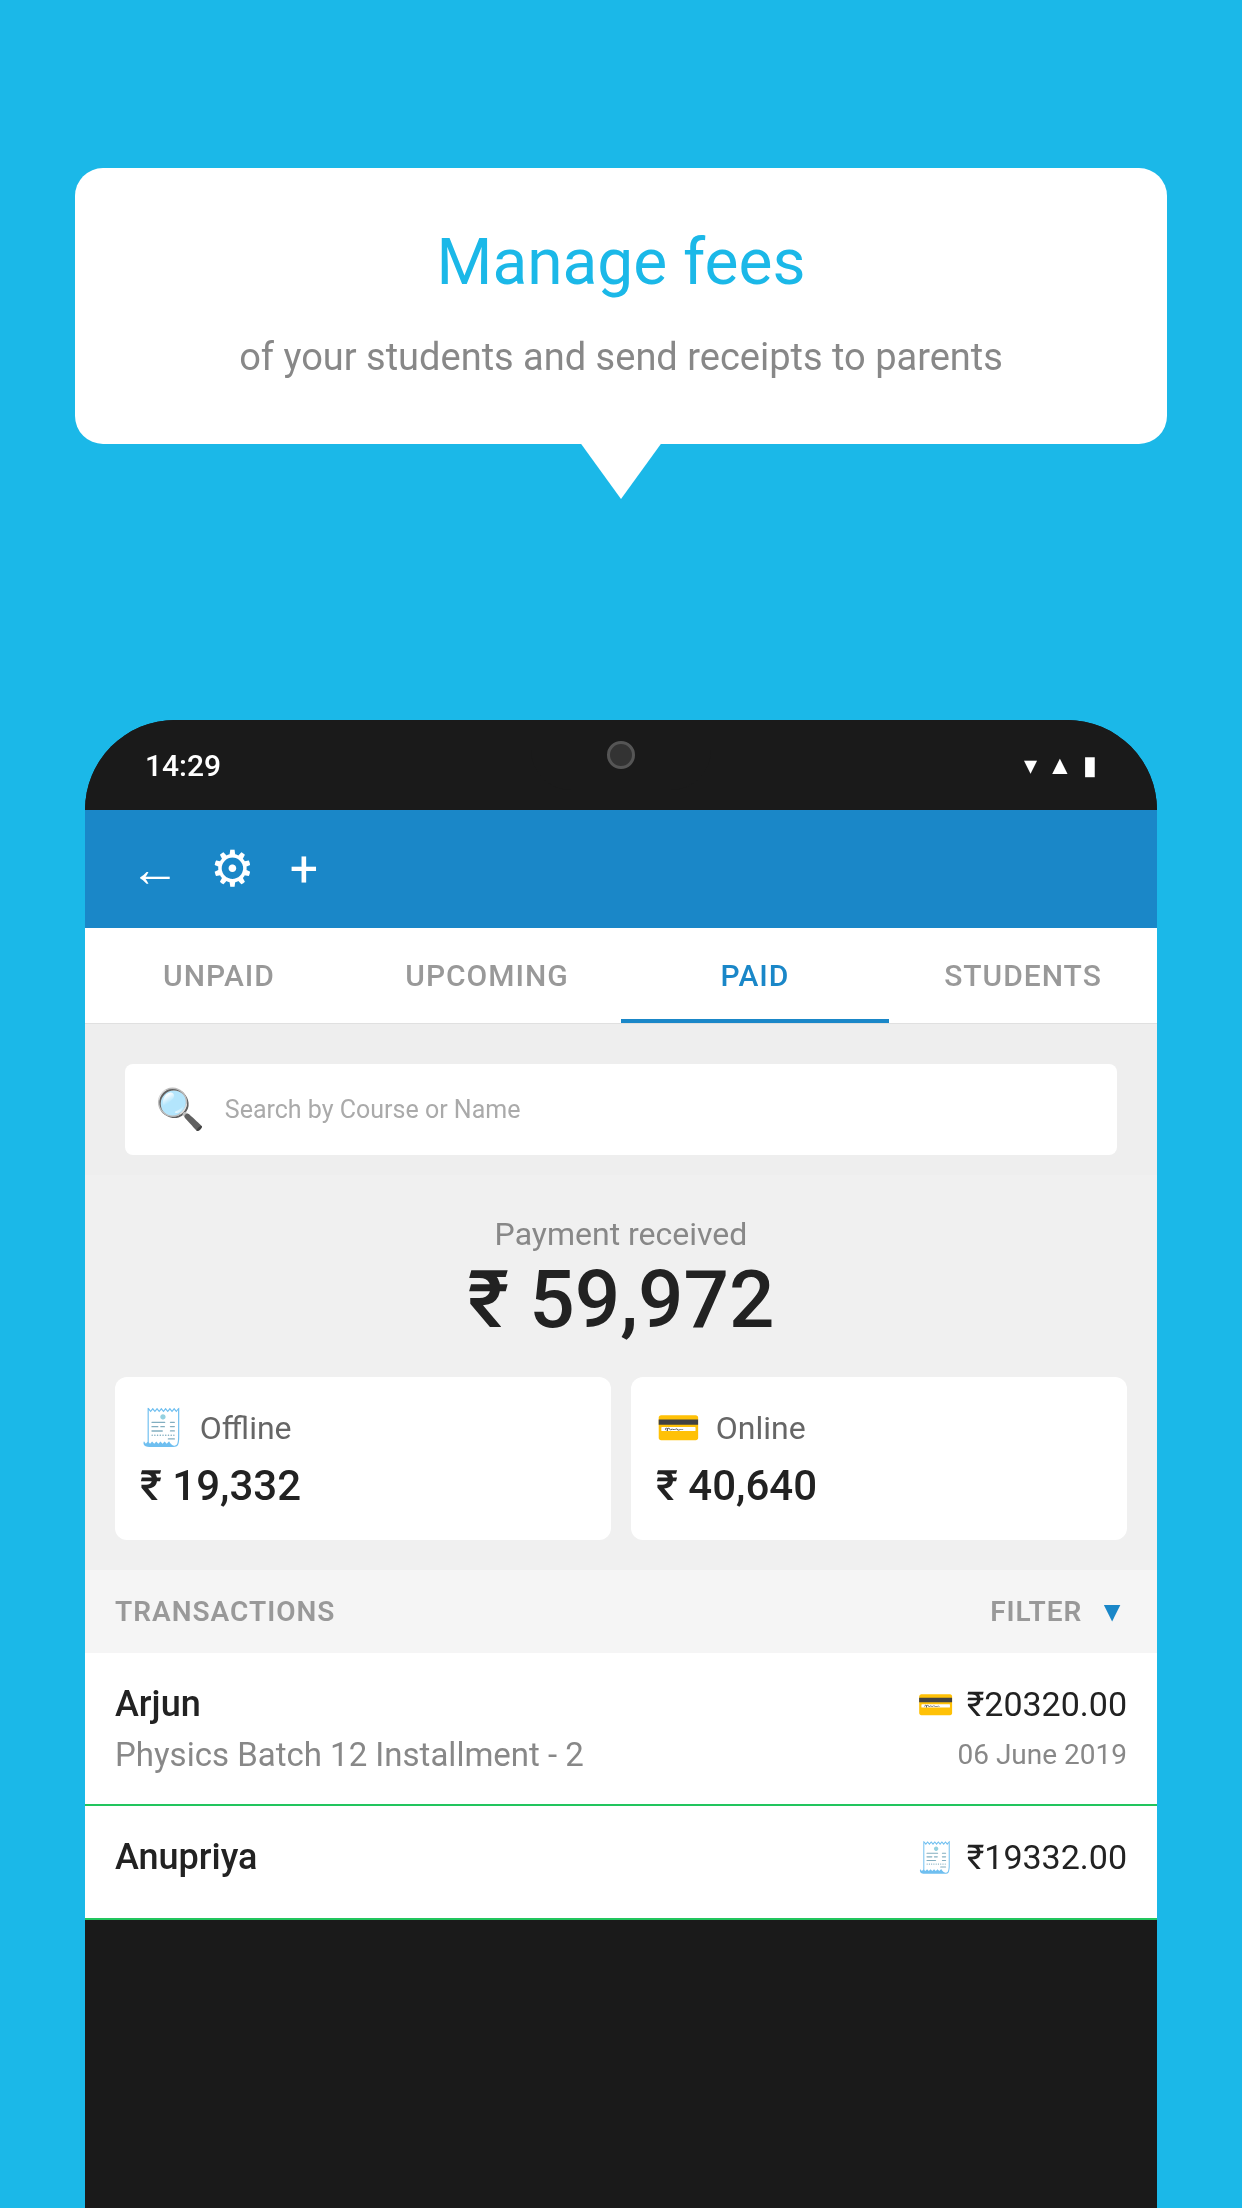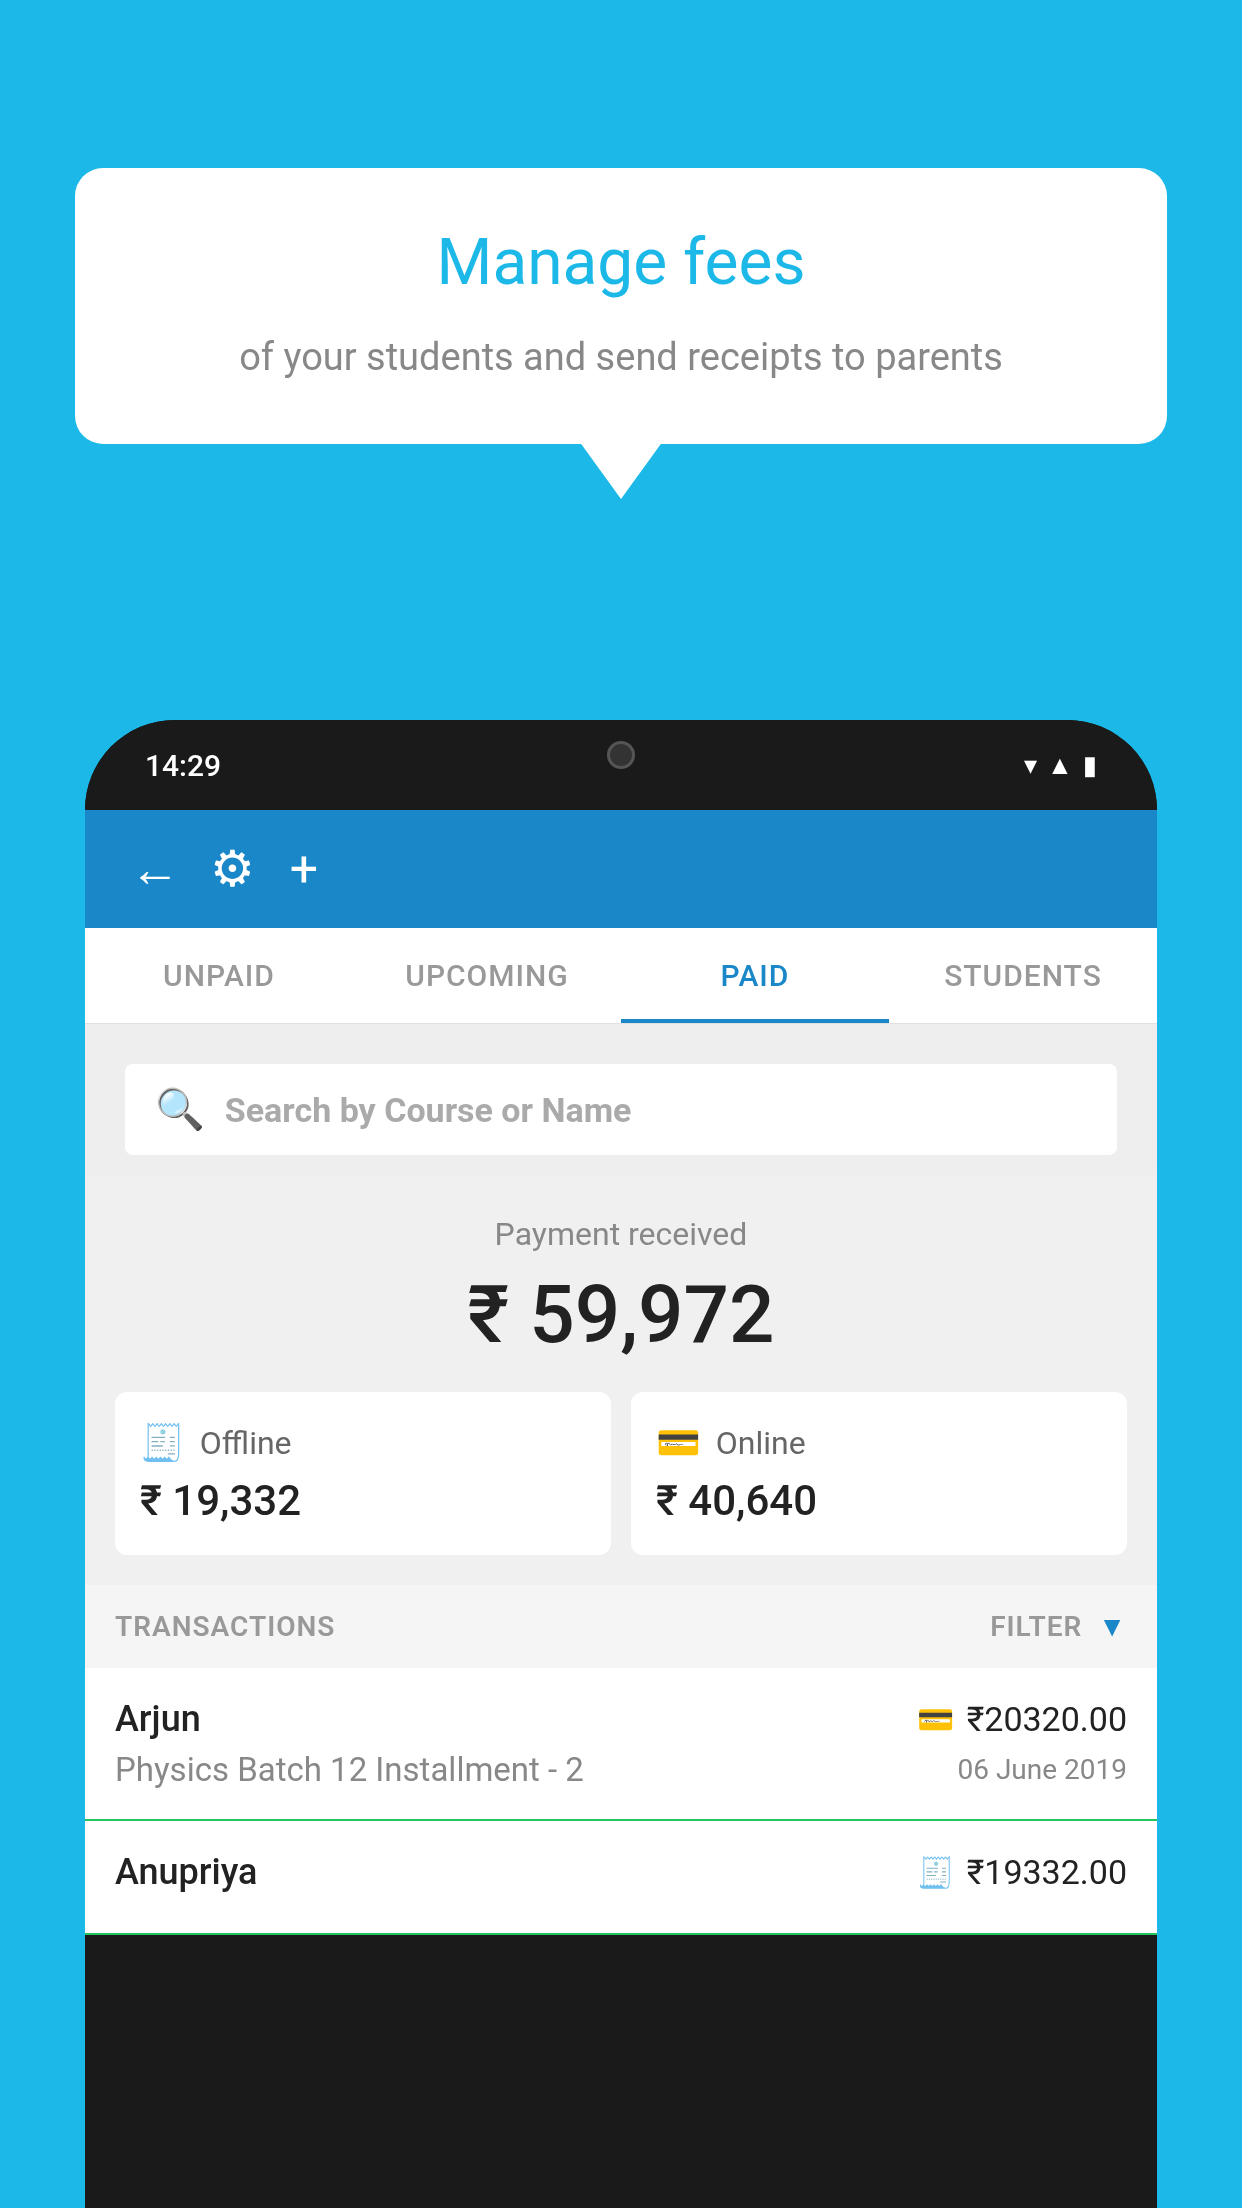--- a/index.html
+++ b/index.html
@@ -198,35 +198,33 @@
       gap: 20px;
     }
 
     .search-icon-el {
       color: #aaa;
       font-size: 40px;
     }
 
     .search-input-placeholder {
       color: #aaa;
-      font-size: 34px;
-      font-weight: bold;
+      font-size: 25px;
     }
 
     
     .payment-summary {
       background: #f0f0f0;
       padding: 40px 30px 30px;
       text-align: center;
     }
 
     .payment-received-label {
       color: #888;
       font-size: 32px;
-      margin-bottom: 15px;
     }
 
     .payment-amount {
       color: #222;
       font-size: 80px;
       font-weight: 500;
       margin-bottom: 30px;
     }
 
     .payment-cards {

